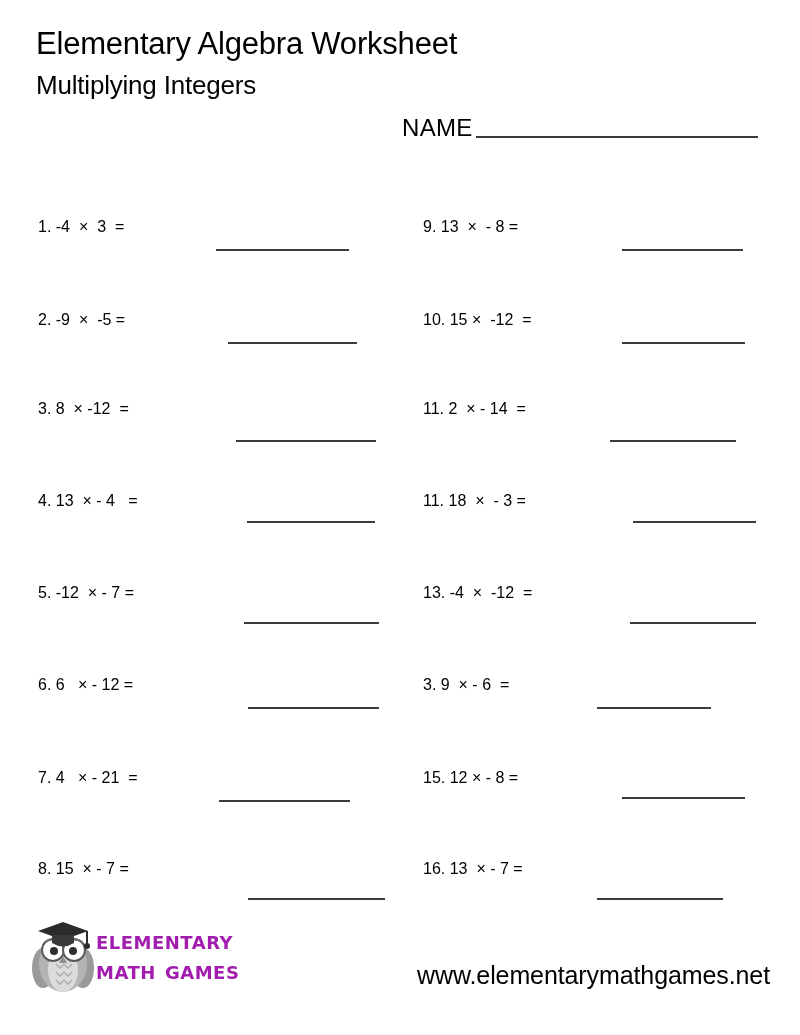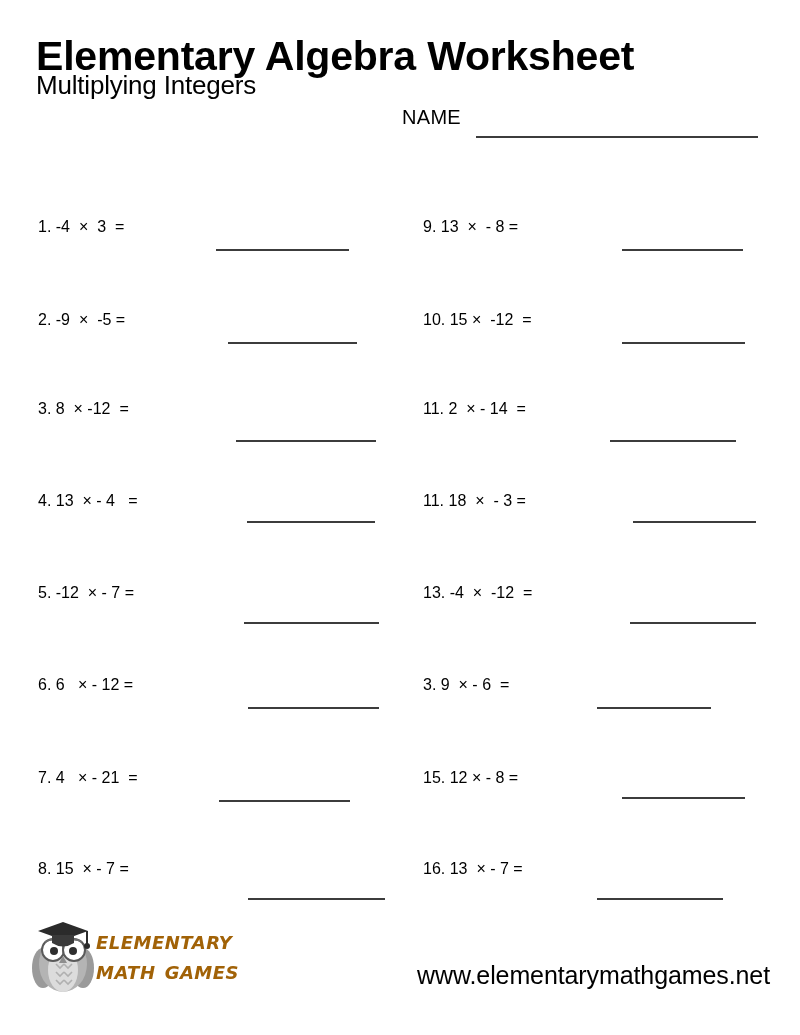--- a/index.html
+++ b/index.html
@@ -21,41 +21,40 @@
     left: 0; top: 0;
     width: 800px;
     height: 1035px;
   }
 
   
   .title {
     position: absolute;
     left: 36px;
     top: 26px;
-    font-size: 41px;
-    font-weight: 700;
+    font-size: 31px;
+    font-weight: 400;
     letter-spacing: -0.2px;
     white-space: nowrap;
-    margin-top: 7px;
   }
   .subtitle {
     position: absolute;
     left: 36px;
     top: 70px;
     font-size: 26px;
     font-weight: 400;
     letter-spacing: -0.2px;
     white-space: nowrap;
   }
 
   .name-label {
     position: absolute;
     left: 402px;
-    top: 106px;
-    font-size: 20px;
+    top: 114px;
+    font-size: 24px;
     font-weight: 400;
     letter-spacing: 0.3px;
     white-space: nowrap;
   }
   .name-rule {
     position: absolute;
     left: 476px;
     top: 136px;
     width: 282px;
     height: 0;
@@ -102,26 +101,25 @@
     top: 6px;
     width: 200px;
     height: 64px;
   }
   .logo-line {
     display: block;
     font-family: "DejaVu Sans", sans-serif;
     font-weight: 700;
     font-size: 25px;
     line-height: 30px;
-    color: #a16207;
+    color: #a21caf;
     letter-spacing: 0.5px;
     font-variant: small-caps;
     text-transform: lowercase;
     white-space: nowrap;
-    font-style: italic;
   }
 
   .site-url {
     position: absolute;
     left: 417px;
     top: 961px;
     font-size: 25px;
     font-weight: 400;
     letter-spacing: -0.1px;
     white-space: nowrap;

